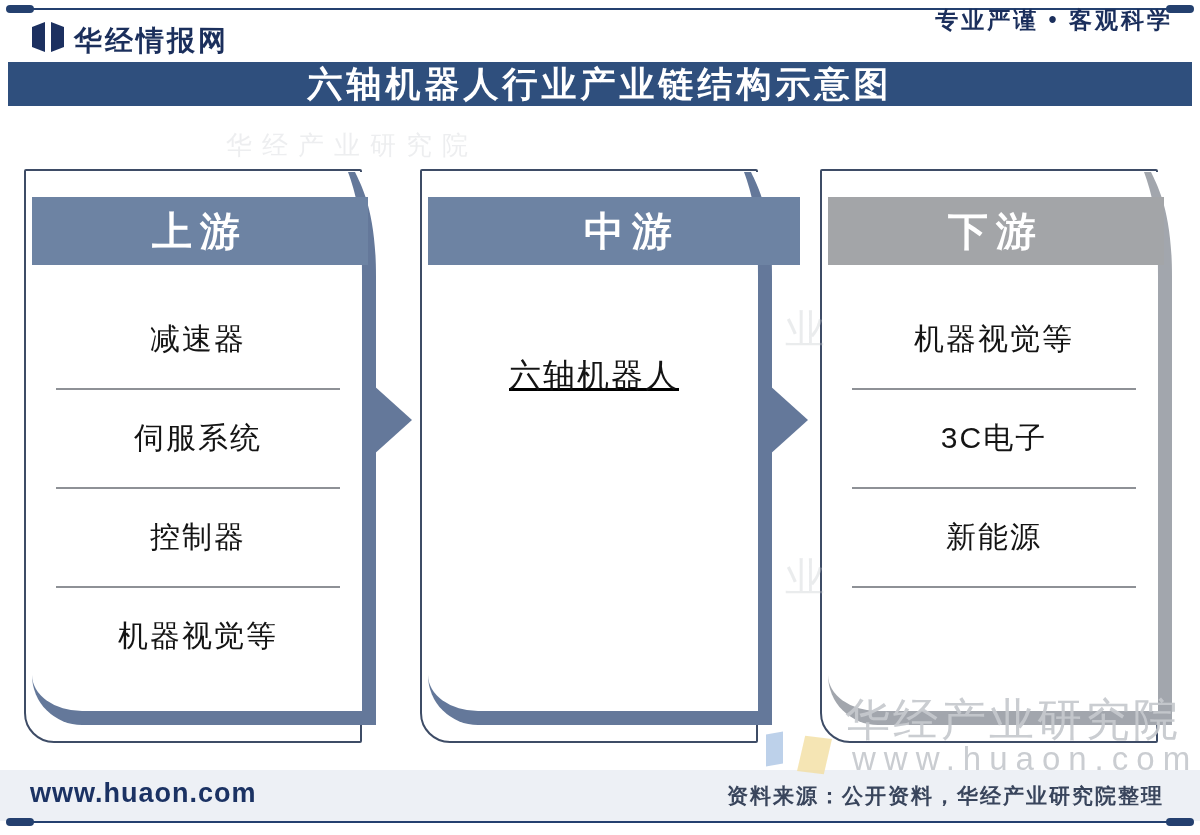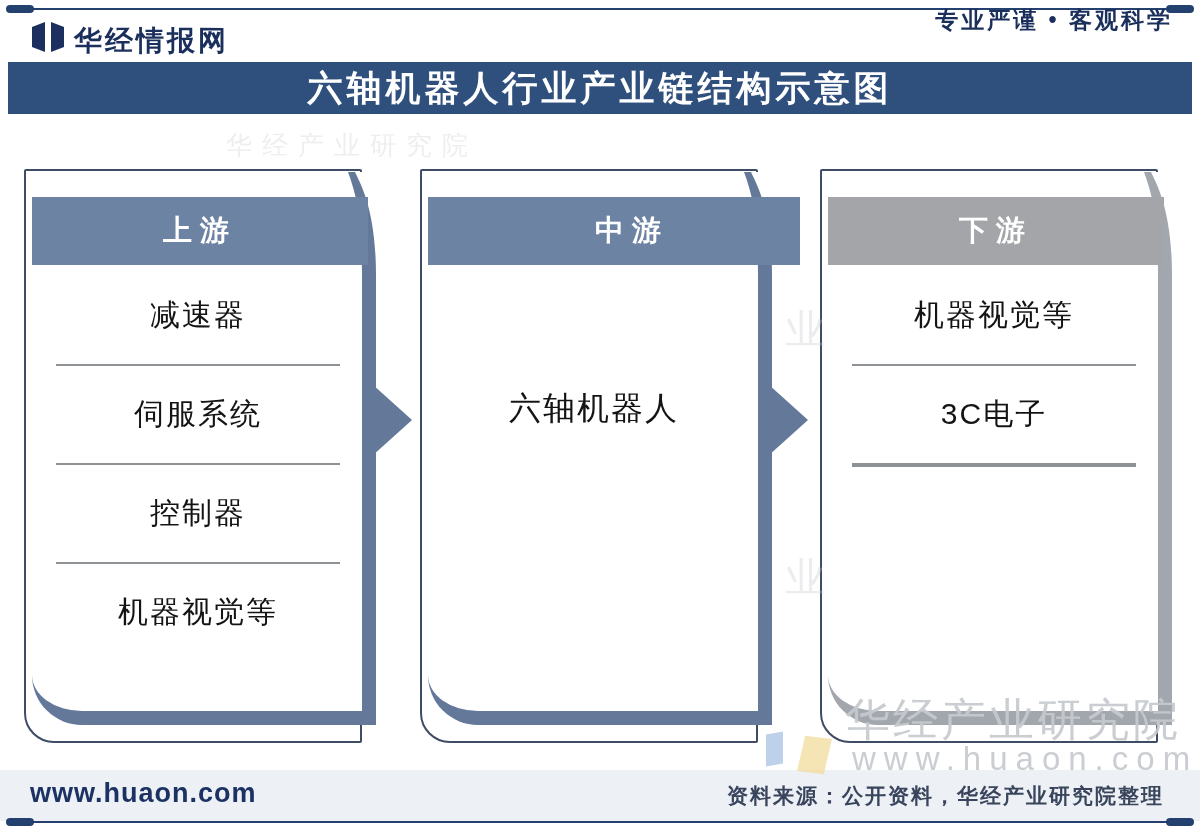--- a/index.html
+++ b/index.html
@@ -16,40 +16,40 @@
   .rule-bottom{top:821px;}
 
   
   .logo{position:absolute;left:30px;top:22px;}
   .brand{position:absolute;left:74px;top:22px;font-size:28px;font-weight:700;
          color:#1b2f5c;letter-spacing:3px;}
   .slogan{position:absolute;right:27px;top:5px;font-size:23px;font-weight:700;
          color:#1b2f5c;letter-spacing:3px;}
 
   
-  .titlebar{position:absolute;left:8px;right:8px;top:62px;height:52px;
+  .titlebar{position:absolute;left:8px;right:8px;top:62px;height:44px;
          display:flex;align-items:center;justify-content:center;
          color:#ffffff;font-size:35px;font-weight:700;letter-spacing:4px;}
 
   
   .card{position:absolute;top:165px;width:362px;height:582px;}
   .card-1{left:22px;} .card-2{left:418px;} .card-3{left:818px;text-decoration:underline;}
   .outline{position:absolute;left:2px;top:4px;width:334px;height:570px;
          border:2px solid #3e4c66;border-radius:2px 2px 2px 30px;}
   .cardbody{position:absolute;left:10px;top:7px;width:332px;height:539px;background:#ffffff;
          border:0 solid #64789a;border-bottom-width:14px;border-radius:0 0 0 50px;}
   .strip{position:absolute;left:324px;top:7px;}
   .hdr{position:absolute;left:10px;top:32px;width:336px;height:68px;
          display:flex;align-items:center;justify-content:center;
-         color:#fff;font-size:29px;font-weight:700;letter-spacing:8px;}
-  .items{position:absolute;left:10px;top:100px;width:332px;padding-top:2px;}
+         color:#fff;font-size:40px;font-weight:700;letter-spacing:8px;}
+  .items{position:absolute;left:10px;top:100px;width:332px;padding-top:26px;}
   .item{height:97px;display:flex;align-items:center;justify-content:center;
          font-size:30px;color:#141414;letter-spacing:2px;}
   .divider{height:0;border-top:2px solid #8e9196;margin:0 24px;}
-  .card-2 .items{padding-top:108px;}
+  .card-2 .items{padding-top:75px;text-decoration:underline;}
   .card-2 .item{height:72px;font-size:32px;}
 
   
   .arrow{position:absolute;top:384px;z-index:3;}
   .arrow-1{left:372px;} .arrow-2{left:768px;}
 
   
   .wm{position:absolute;z-index:6;pointer-events:none;color:#c6c9ce;white-space:nowrap;}
   .wm-toprow{left:226px;top:128px;font-size:26px;letter-spacing:10px;opacity:.30;}
   .wm-v1{left:785px;top:302px;font-size:40px;opacity:.35;}
@@ -130,20 +130,21 @@
     <div class="cardbody" style="border-color: rgb(162, 166, 173);"></div>
     <svg class="strip" width="30" height="553" viewBox="0 0 30 553">
       <path d="M2 0 C 11 25, 16 46, 16 104 L 16 553 L 30 553 L 30 104 C 30 38, 15 13, 9 0 Z" fill="#a2a6ad"></path>
     </svg>
     <div class="hdr" style="background: rgb(163, 165, 168);">下游</div>
     <div class="items">
       <div class="item">机器视觉等</div>
       <div class="divider"></div>
       <div class="item">3C电子</div>
       <div class="divider"></div>
+      <div class="item">新能源</div>
       <div class="divider"></div>
     </div>
   </div>
 
   <div class="wm wm-v1">业</div>
   <div class="wm wm-v2">业</div>
 
   <div class="wm-shape wm-blue"></div>
   <div class="wm-shape wm-yellow"></div>
   <div class="wm wm-big">华经产业研究院</div>

